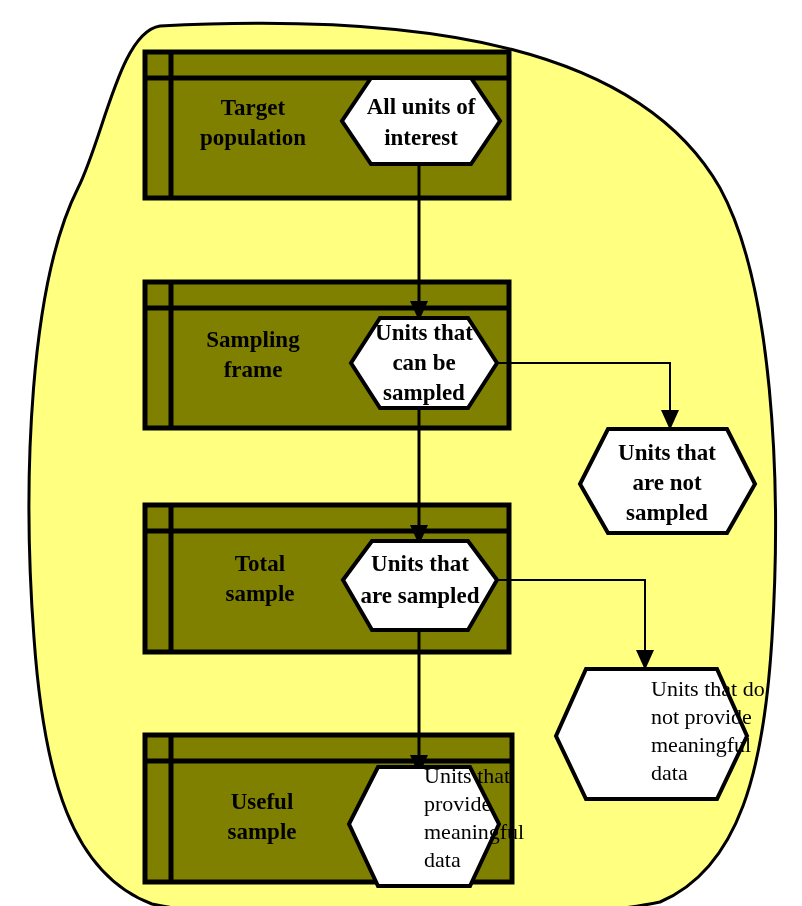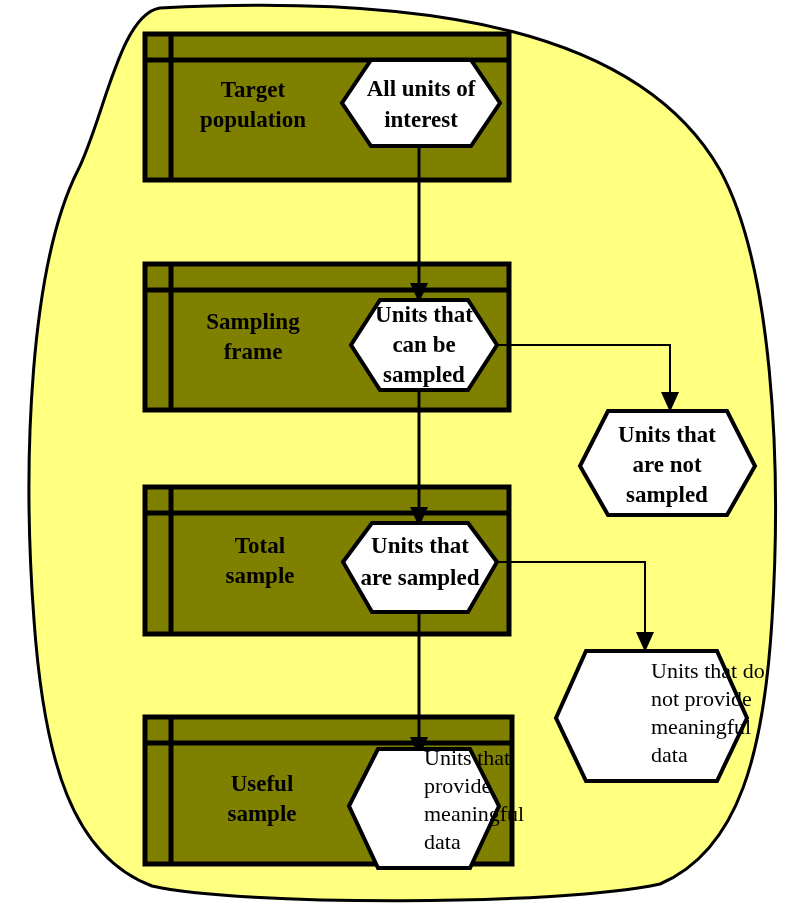--- a/index.html
+++ b/index.html
@@ -10,20 +10,21 @@
   body {
     width: 802px;
     height: 906px;
     font-family: "Liberation Serif", "DejaVu Serif", serif;
     overflow: hidden;
   }
   #diagram-root {
     position: relative;
     width: 802px;
     height: 884px;
+    margin-top: 18px;
   }
   svg#flow {
     display: block;
     width: 802px;
     height: 906px;
   }
   .stage-label,
   .hex-label {
     font-family: "Liberation Serif", "DejaVu Serif", serif;
     font-weight: bold;

